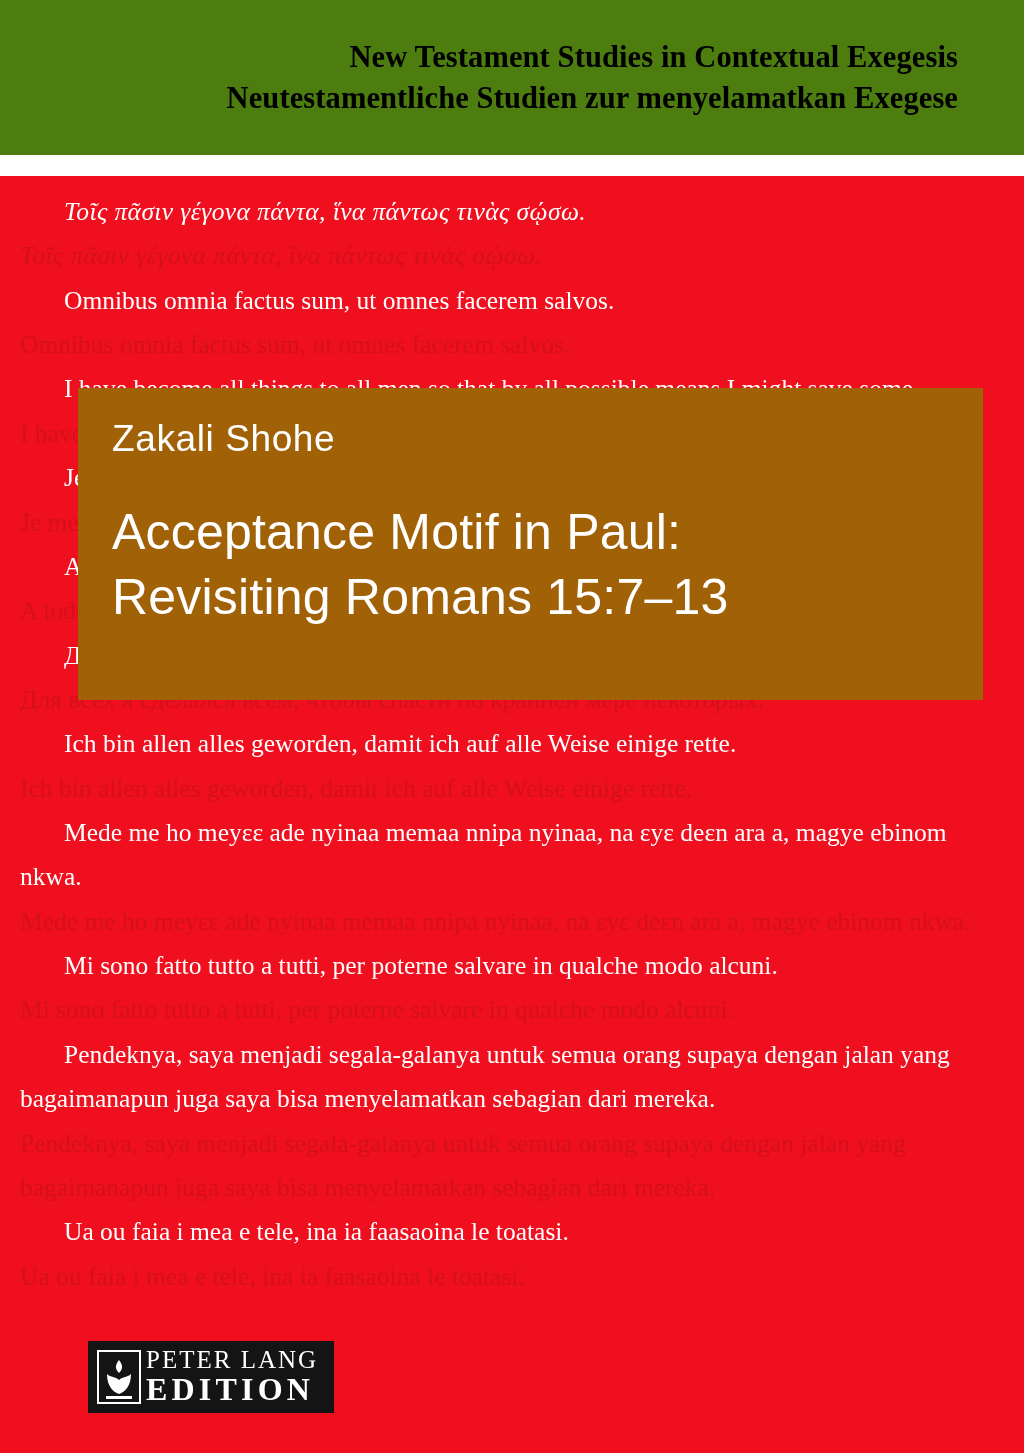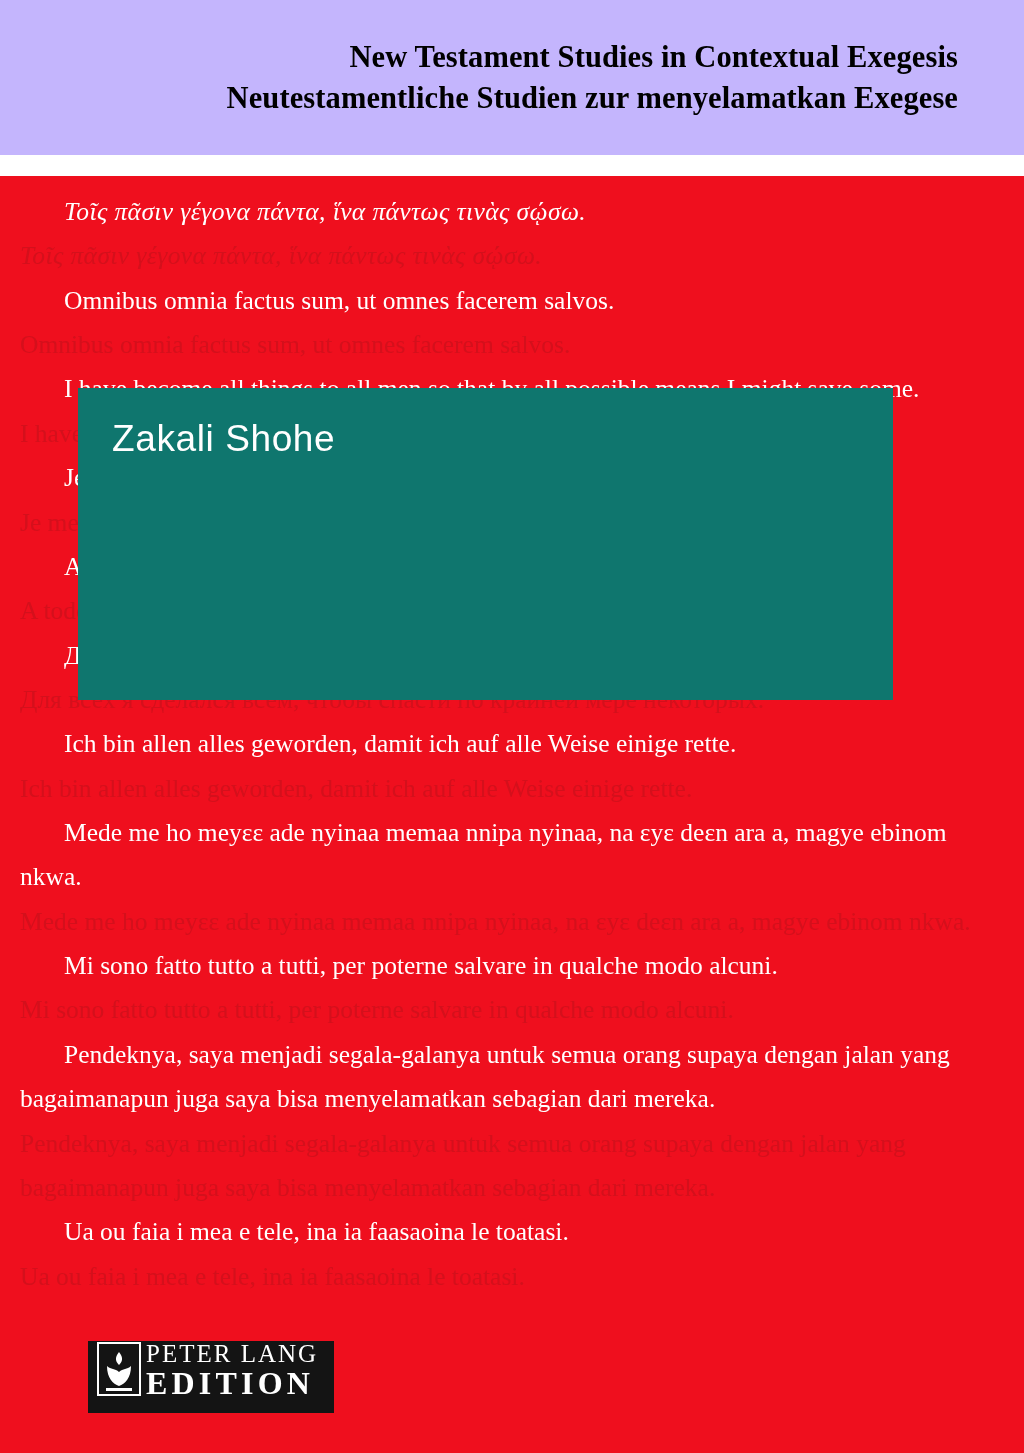--- a/index.html
+++ b/index.html
@@ -14,21 +14,21 @@
     overflow: hidden;
     font-family: "Liberation Sans", sans-serif;
   }
 
   
   .series-band {
     position: absolute;
     left: 0; top: 0;
     width: 1024px;
     height: 155px;
-    background: #c4b5fd;
+    background: #4d7c0f;
     display: flex;
     flex-direction: column;
     align-items: flex-end;
     justify-content: center;
     box-sizing: border-box;
     padding-right: 66px;
   }
   .series-line {
     font-family: "Liberation Serif", serif;
     font-weight: bold;
@@ -75,23 +75,23 @@
   .verse-layer p.greek {
     font-style: italic;
     letter-spacing: 0.4px;
   }
 
   
   .title-block {
     position: absolute;
     left: 78px;
     top: 212px;
-    width: 815px;
+    width: 905px;
     height: 312px;
-    background: #0f766e;
+    background: #a16207;
     box-sizing: border-box;
     padding: 30px 34px 0 34px;
   }
   .author {
     font-family: "Liberation Sans", sans-serif;
     font-size: 37px;
     color: #ffffff;
     letter-spacing: 0.6px;
     margin: 0 0 40px 0;
     font-weight: normal;
@@ -108,21 +108,21 @@
 
   
   .publisher {
     position: absolute;
     left: 88px;
     top: 1165px;
     width: 246px;
     height: 72px;
     background: #141414;
     display: flex;
-    align-items: flex-start;
+    align-items: center;
     box-sizing: border-box;
     padding-left: 8px;
   }
   .pub-mark {
     width: 46px;
     height: 56px;
     flex: 0 0 auto;
     display: flex;
     align-items: center;
     justify-content: center;
@@ -179,20 +179,24 @@
     <p class="indent">Mi sono fatto tutto a tutti, per poterne salvare in qualche modo alcuni.</p>
     <p class="dim">Mi sono fatto tutto a tutti, per poterne salvare in qualche modo alcuni.</p>
     <p class="indent">Pendeknya, saya menjadi segala-galanya untuk semua orang supaya dengan jalan yang bagaimanapun juga saya bisa menyelamatkan sebagian dari mereka.</p>
     <p class="dim">Pendeknya, saya menjadi segala-galanya untuk semua orang supaya dengan jalan yang bagaimanapun juga saya bisa menyelamatkan sebagian dari mereka.</p>
     <p class="indent">Ua ou faia i mea e tele, ina ia faasaoina le toatasi.</p>
     <p class="dim">Ua ou faia i mea e tele, ina ia faasaoina le toatasi.</p>
   </div>
 
   <div class="title-block">
     <div class="author">Zakali Shohe</div>
+    <div class="book-title">
+      <div>Acceptance Motif in Paul:</div>
+      <div>Revisiting Romans 15:7–13</div>
+    </div>
   </div>
 
   <div class="publisher">
     <div class="pub-mark">
       <svg width="44" height="54" viewBox="0 0 44 54" aria-hidden="true">
         <rect x="1" y="1" width="42" height="52" fill="none" stroke="#ffffff" stroke-width="2"></rect>
         <path d="M22 10 C17 16 19 20 22 23 C25 20 27 16 22 10 Z" fill="#ffffff"></path>
         <path d="M10 24 C10 36 16 42 22 44 C28 42 34 36 34 24 C30 28 26 26 22 30 C18 26 14 28 10 24 Z" fill="#ffffff"></path>
         <rect x="9" y="46" width="26" height="3" fill="#ffffff"></rect>
       </svg>

